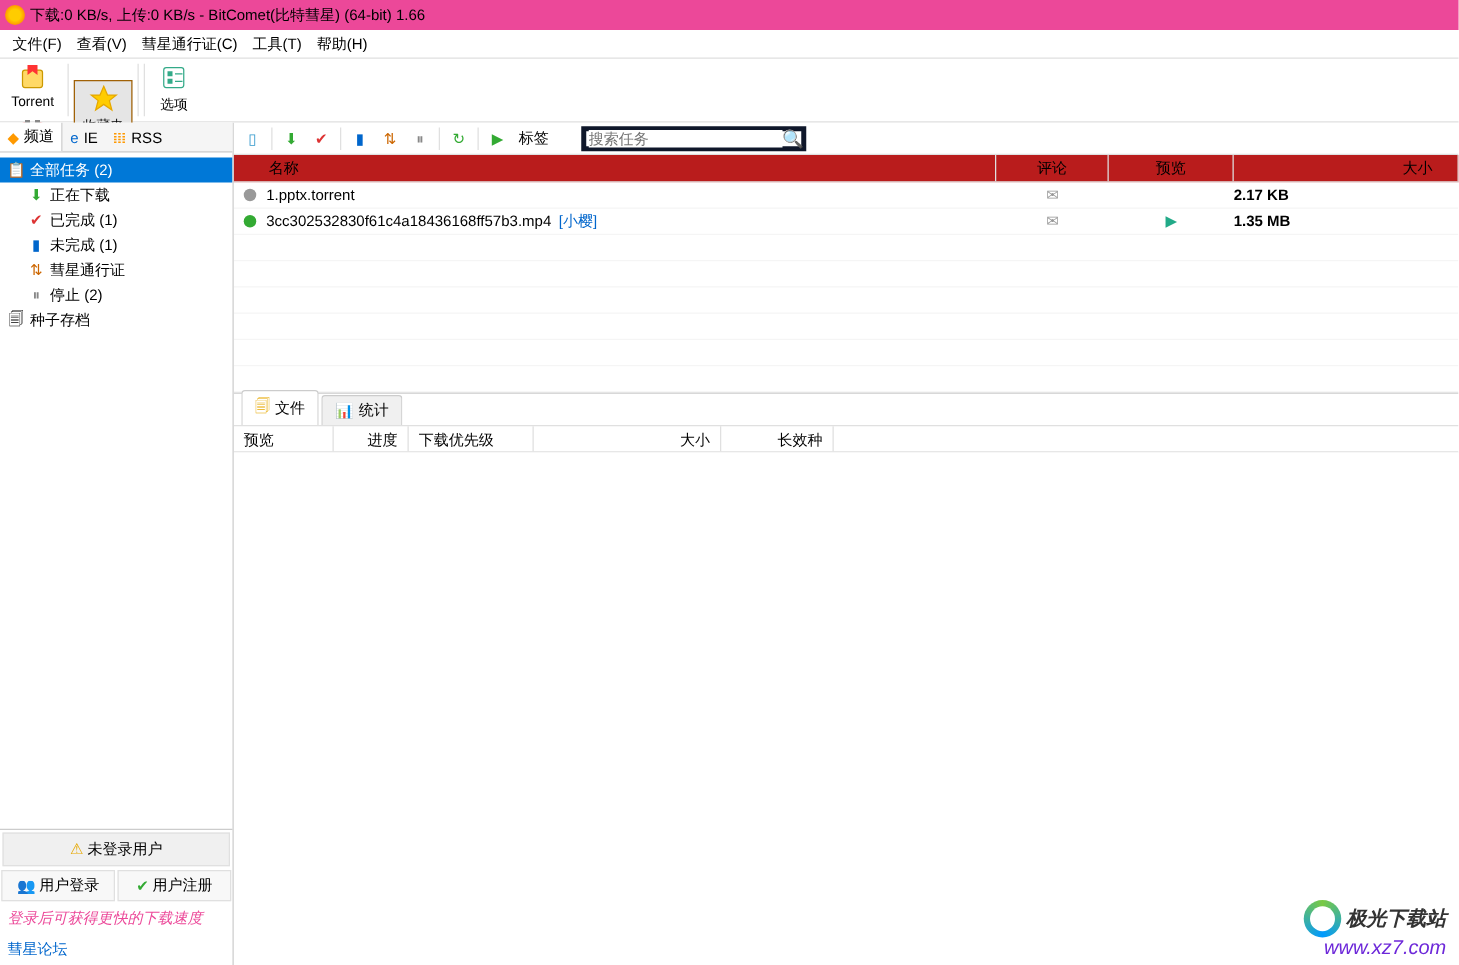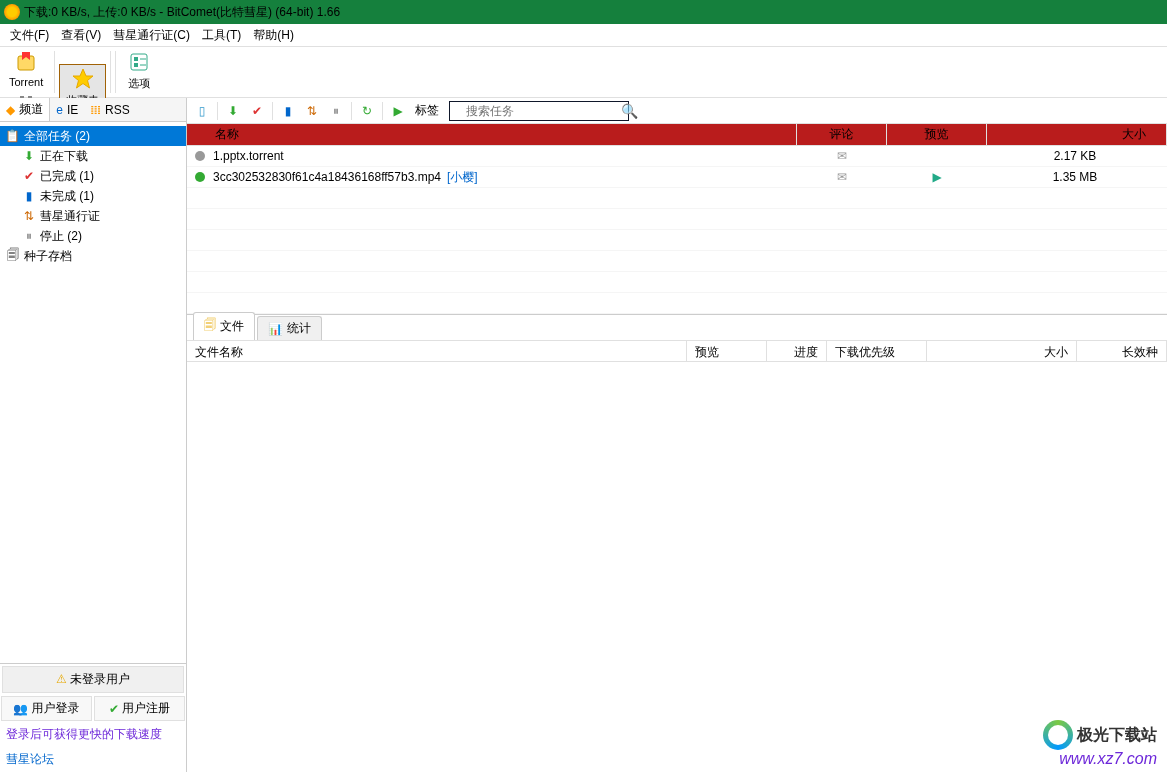--- a/index.html
+++ b/index.html
@@ -1,19 +1,19 @@
 <!DOCTYPE html>
 <html><head>
 <meta charset="utf-8">
 <style>
 * { margin: 0; padding: 0; box-sizing: border-box; font-family: "Microsoft YaHei", "SimSun", sans-serif; font-size: 12px; }
 body { background: #fff; overflow: hidden; }
 .window { width: 1167px; height: 772px; display: flex; flex-direction: column; background: #fff; }
 
-.titlebar { height: 24px; display: flex; align-items: center; padding: 0 4px; background: #15803d; }
+.titlebar { height: 24px; display: flex; align-items: center; padding: 0 4px; background: #ec4899; }
 .titlebar-icon { width: 16px; height: 16px; margin-right: 4px; background: radial-gradient(circle, #ffcc00 40%, #ff6600 100%); border-radius: 50%; }
 .titlebar-text { color: #000; }
 
 .menubar { height: 22px; display: flex; align-items: center; padding: 0 4px; background: #fff; }
 .menuitem { padding: 2px 6px; cursor: default; }
 
 .toolbar { height: 52px; display: flex; align-items: stretch; background: #fff; border-top: 1px solid #e0e0e0; border-bottom: 1px solid #e0e0e0; }
 .tool-group { display: flex; align-items: stretch; padding: 0 2px; flex-direction: column; }
 .tool-sep { width: 1px; background: #e0e0e0; margin: 4px 2px; }
 .toolbtn { display: flex; flex-direction: column; align-items: center; justify-content: center; padding: 2px 6px; cursor: default; min-width: 36px; border: 1px solid transparent; }
@@ -32,46 +32,46 @@
 .tree { flex: 1; padding: 4px 0; overflow: auto; }
 .tree-item { display: flex; align-items: center; padding: 2px 6px 2px 22px; cursor: default; height: 20px; }
 .tree-item.root { padding-left: 6px; }
 .tree-item.selected { background: #0078d7; color: #fff; }
 .tree-icon { width: 14px; margin-right: 4px; display: inline-flex; align-items: center; justify-content: center; }
 
 .sidebar-bottom { border-top: 1px solid #ccc; }
 .login-header { padding: 4px 22px; text-align: center; background: #f0f0f0; border: 1px solid #e0e0e0; margin: 2px; }
 .login-buttons { display: flex; }
 .login-btn { flex: 1; padding: 3px; text-align: center; background: #f8f8f8; border: 1px solid #e0e0e0; margin: 1px; cursor: default; display:flex; align-items:center; justify-content:center; gap:3px; }
-.login-note { padding: 4px 6px; color: #6d28d9; cursor: default; }
+.login-note { padding: 4px 6px; color: #ec4899; cursor: default; font-style: italic; }
 .login-forum { padding: 4px 6px; color: #0066cc; cursor: default; }
 
 .main { flex: 1; display: flex; flex-direction: column; overflow: hidden; }
 .small-toolbar { height: 26px; display: flex; align-items: center; padding: 0 4px; border-bottom: 1px solid #e0e0e0; gap: 2px; }
 .small-btn { width: 22px; height: 22px; display: flex; align-items: center; justify-content: center; cursor: default; border: 1px solid transparent; font-size: 13px; }
 .small-sep { width: 1px; height: 18px; background: #e0e0e0; margin: 0 2px; }
-.search-box { display: flex; align-items: center; border: 1px solid #0f172a; height: 20px; padding: 0 16px; width: 180px; margin-left: 4px; }
+.search-box { display: flex; align-items: center; border: 4px solid #0f172a; height: 20px; padding: 0 2px; width: 180px; margin-left: 20px; }
 .search-input { border: none; outline: none; flex: 1; font-size: 12px; }
 .search-icon { color: #888; font-size: 14px; }
 
 .task-header { height: 22px; display: flex; border-bottom: 1px solid #e0e0e0; background: #b91c1c; }
 .task-header > div { padding: 3px 8px; border-right: 1px solid #e0e0e0; display:flex; align-items:center; }
 .col-name { flex: 1; padding-left: 28px !important; }
 .col-comment { width: 90px; justify-content: center; }
 .col-preview { width: 100px; justify-content: center; }
 .col-size { width: 180px; justify-content: flex-end; padding-right: 20px !important; }
 
 .task-list { flex: 0 0 auto; height: 168px; overflow: auto; background: #fff; }
 .task-row { height: 21px; display: flex; align-items: center; border-bottom: 1px solid #f5f5f5; }
 .task-row:nth-child(odd) { }
 .task-row .status-dot { width: 10px; height: 10px; border-radius: 50%; margin: 0 8px; }
 .task-row .cell-name { flex: 1; display: flex; align-items: center; }
 .task-row .cell-comment { width: 90px; text-align: center; color: #999; }
 .task-row .cell-preview { width: 100px; text-align: center; color: #2a8; }
-.task-row .cell-size { width: 180px; text-align: center; padding-right: 4px; }
+.task-row .cell-size { width: 180px; text-align: left; padding-right: 4px; font-weight: bold; }
 .task-link { color: #0066cc; margin-left: 6px; }
 
 .detail-tabs { height: 26px; display: flex; align-items: flex-end; padding: 0 6px; background: #fff; border-top: 1px solid #ccc; }
 .detail-tab { display: flex; align-items: center; padding: 3px 10px; border: 1px solid #ccc; border-bottom: none; margin-right: 2px; background: #fff; cursor: default; border-radius: 3px 3px 0 0; gap: 4px; }
 .detail-tab.inactive { background: #f0f0f0; }
 
 .detail-header { height: 22px; display: flex; border-top: 1px solid #e0e0e0; border-bottom: 1px solid #e0e0e0; }
 .detail-header > div { padding: 3px 8px; border-right: 1px solid #e0e0e0; }
 .dcol-name { flex: 1; }
 .dcol-preview { width: 80px; }
@@ -79,21 +79,21 @@
 .dcol-priority { width: 100px; }
 .dcol-size { width: 150px; text-align: right; }
 .dcol-ext { width: 90px; text-align: right; }
 
 .detail-body { flex: 1; background: #fff; }
 
 .watermark { position: absolute; right: 10px; bottom: 4px; display: flex; flex-direction: column; align-items: flex-end; }
 .watermark-logo { display:flex; align-items:center; gap:4px; }
 .watermark-swirl { width: 30px; height: 30px; border-radius: 50%; background: conic-gradient(#7ac943, #0099ff, #7ac943); position: relative; }
 .watermark-swirl::after { content:""; position:absolute; inset:5px; background:#fff; border-radius:50%; }
-.watermark-text { font-size: 16px; font-weight: bold; color: #333; }
+.watermark-text { font-size: 16px; font-weight: bold; font-style: italic; color: #333; }
 .watermark-url { color: #6d28d9; font-size: 16px; font-style: italic; }
 
 svg { display: block; }
 </style>
 </head>
 <body>
 
 <div class="window">
   <div class="titlebar">
     <div class="titlebar-icon"></div>
@@ -320,21 +320,20 @@
           <span style="color:#e6a800">🗐</span>
           <span>文件</span>
         </div>
         <div class="detail-tab inactive">
           <span style="color:#3a8">📊</span>
           <span>统计</span>
         </div>
       </div>
 
       <div class="detail-header">
-        <div class="dcol-name">文件名称</div>
         <div class="dcol-preview">预览</div>
         <div class="dcol-progress">进度</div>
         <div class="dcol-priority">下载优先级</div>
         <div class="dcol-size">大小</div>
         <div class="dcol-ext">长效种</div>
       </div>
 
       <div class="detail-body"></div>
     </div>
   </div>

